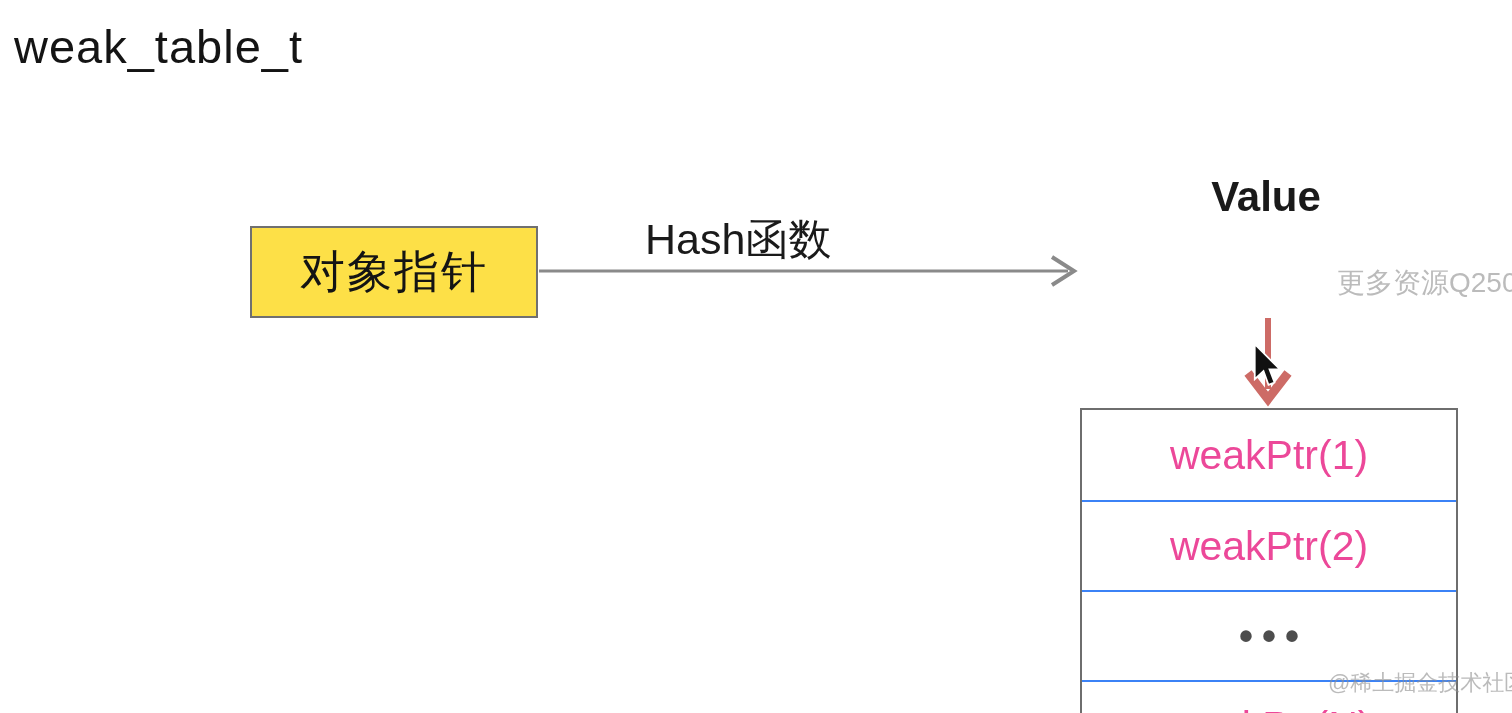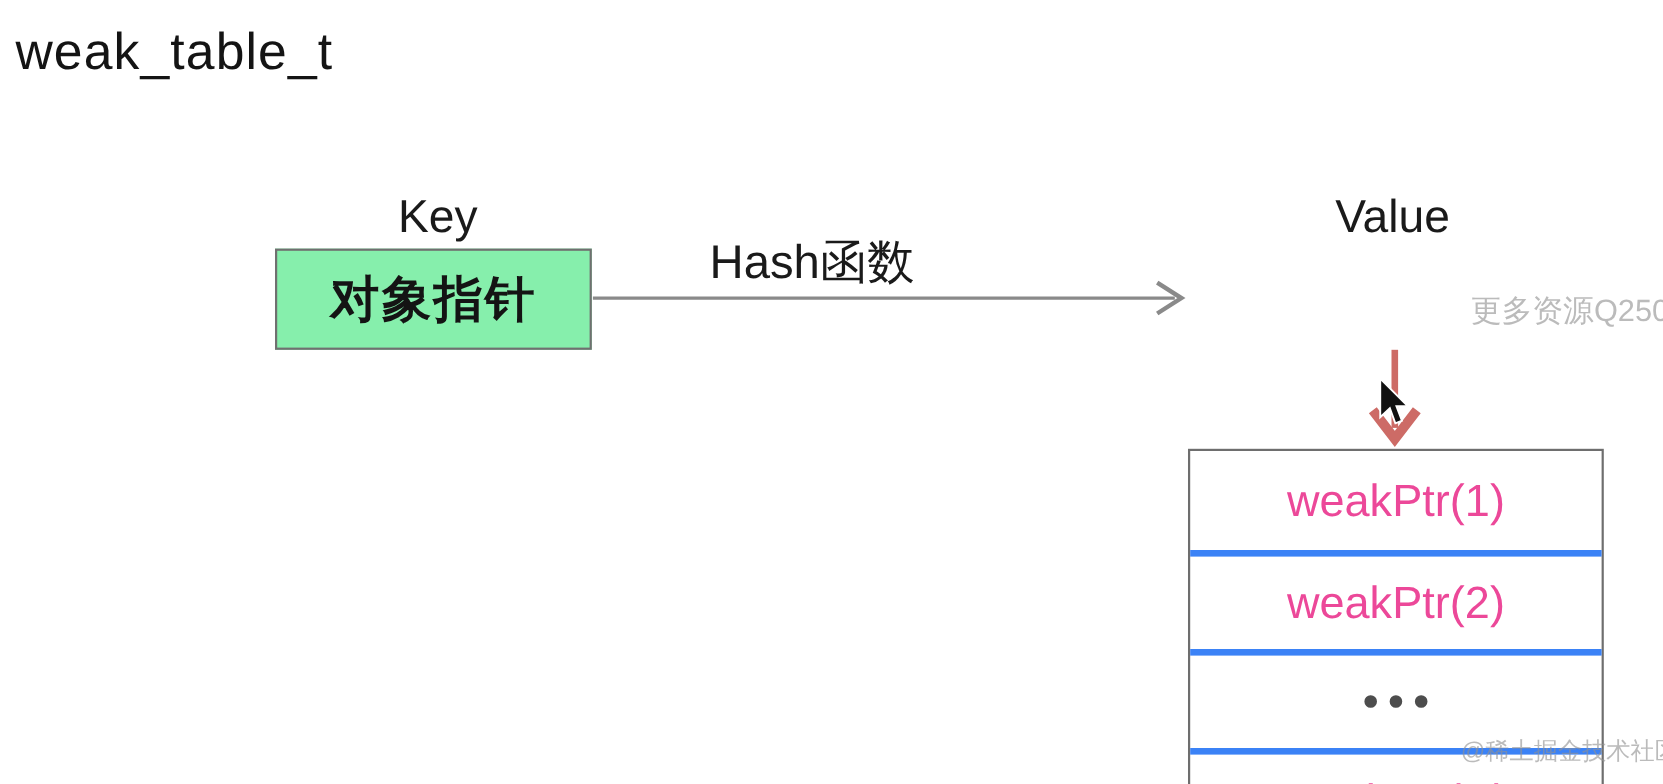--- a/index.html
+++ b/index.html
@@ -28,31 +28,30 @@
   }
   .lbl {
     position: absolute;
     font-size: 42px;
     font-weight: 400;
     color: #1a1a1a;
     white-space: nowrap;
     line-height: 50px;
   }
   .key-lbl   { left: 300px; top: 172px; width: 196px; text-align: center; }
-  .value-lbl { left: 1168px; top: 172px; width: 196px; text-align: center; }
+  .value-lbl { left: 1168px; top: 172px; width: 196px; text-align: center; font-weight: bold; }
   .hash-lbl  { left: 645px; top: 214px; width: 300px; font-size: 43px; }
   .box {
     position: absolute;
-    background: #86efac;
+    background: #fde047;
     border: 2px solid #707070;
     box-sizing: border-box;
     display: flex;
     align-items: center;
     justify-content: center;
-    font-weight: bold;
   }
   .key-box   { left: 250px; top: 226px; width: 288px; height: 92px; }
   .value-box { left: 1080px; top: 226px; width: 374px; height: 92px; }
   .key-box .box-text {
     font-size: 45px;
     color: #141414;
     letter-spacing: 2px;
     white-space: nowrap;
   }
   .value-box .box-text {
@@ -74,21 +73,21 @@
   .entry-row {
     height: 90px;
     box-sizing: border-box;
     display: flex;
     align-items: center;
     justify-content: center;
     font-size: 41px;
     color: #ec4899;
     white-space: nowrap;
   }
-  .entry-row + .entry-row { border-top: 6px solid #3b82f6; }
+  .entry-row + .entry-row { border-top: 2px solid #3b82f6; }
   .entry-row.dots-row {
     font-size: 40px;
     font-weight: 700;
     letter-spacing: 9px;
     color: #4d4d4d;
     padding-left: 9px;
   }
   .watermark {
     position: absolute;
     color: rgba(145, 145, 145, 0.62);
@@ -107,21 +106,20 @@
     pointer-events: none;
   }
 </style>
 </head>
 <body>
 
 <div class="stage">
 
   <div class="page-title">weak_table_t</div>
 
-  <div class="lbl key-lbl">Key</div>
   <div class="lbl value-lbl">Value</div>
   <div class="lbl hash-lbl">Hash函数</div>
 
   <div class="box key-box">
     <span class="box-text">对象指针</span>
   </div>
 
 
   <svg class="arrow-svg" viewBox="0 0 1512 713" xmlns="http://www.w3.org/2000/svg">
     <line x1="539" y1="271" x2="1068" y2="271" stroke="#8a8a8a" stroke-width="3"></line>

